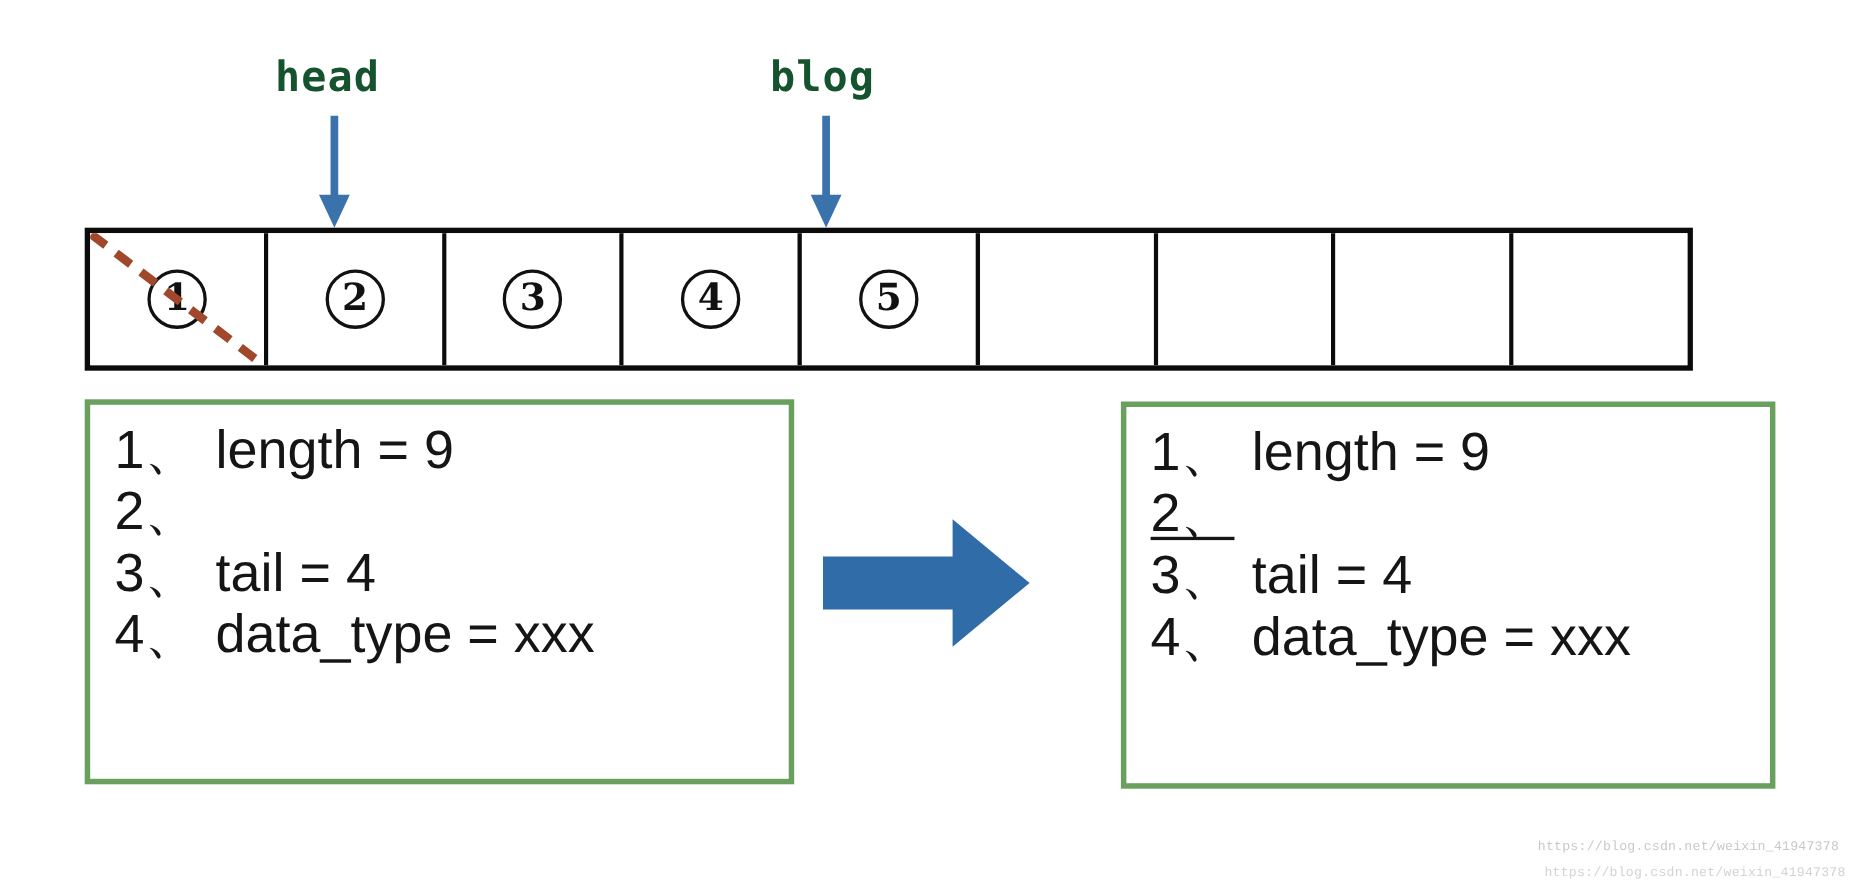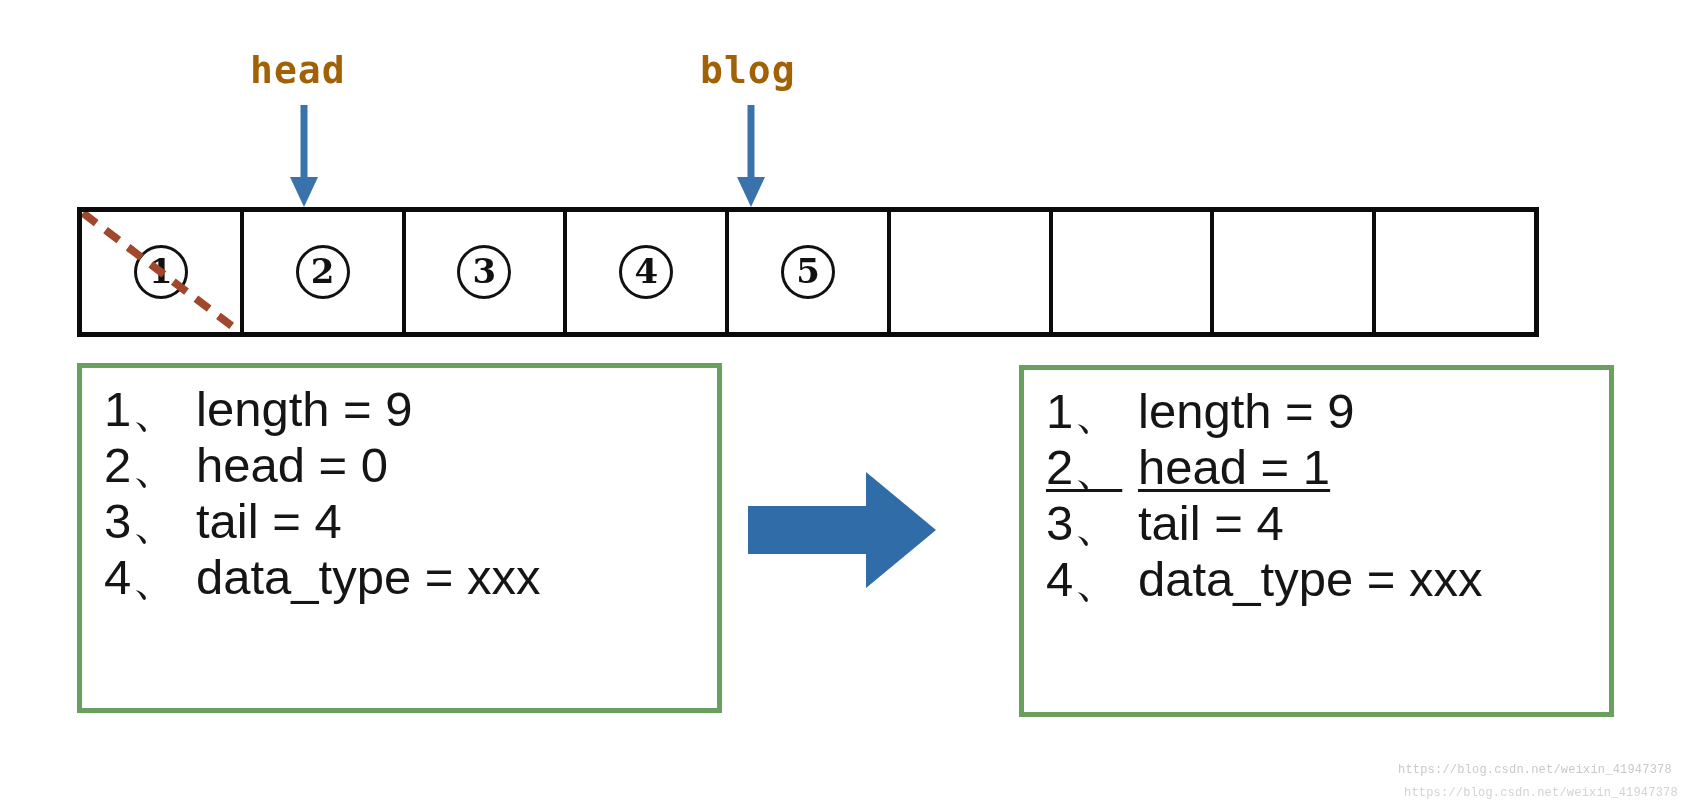--- a/index.html
+++ b/index.html
@@ -17,21 +17,21 @@
     background: #ffffff;
     overflow: hidden;
   }
 
   
   .ptr-label {
     position: absolute;
     font-family: "DejaVu Sans Mono", monospace;
     font-weight: bold;
     font-size: 38px;
-    color: #a16207;
+    color: #14532d;
     letter-spacing: 1px;
     white-space: nowrap;
     line-height: 1;
   }
   .ptr-arrow {
     position: absolute;
   }
 
   
   #array {
@@ -187,21 +187,20 @@
     <div class="cell"></div>
   </div>
 
   <div class="state-box" id="box-left">
     <div class="state-line">
       <span class="num">1、</span>
       <span>length = 9</span>
     </div>
     <div class="state-line">
       <span class="num">2、</span>
-      <span>head = 0</span>
     </div>
     <div class="state-line">
       <span class="num">3、</span>
       <span>tail = 4</span>
     </div>
     <div class="state-line">
       <span class="num">4、</span>
       <span>data_type = xxx</span>
     </div>
   </div>
@@ -212,21 +211,20 @@
     </svg>
   </div>
 
   <div class="state-box" id="box-right">
     <div class="state-line">
       <span class="num">1、</span>
       <span>length = 9</span>
     </div>
     <div class="state-line highlight">
       <span class="num">2、</span>
-      <span>head = 1</span>
     </div>
     <div class="state-line">
       <span class="num">3、</span>
       <span>tail = 4</span>
     </div>
     <div class="state-line">
       <span class="num">4、</span>
       <span>data_type = xxx</span>
     </div>
   </div>

